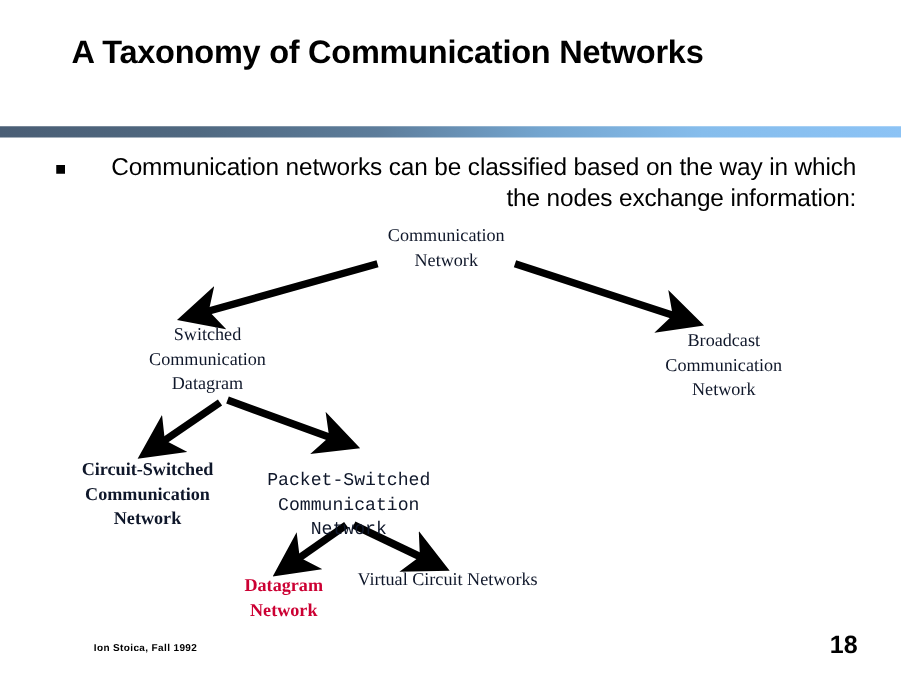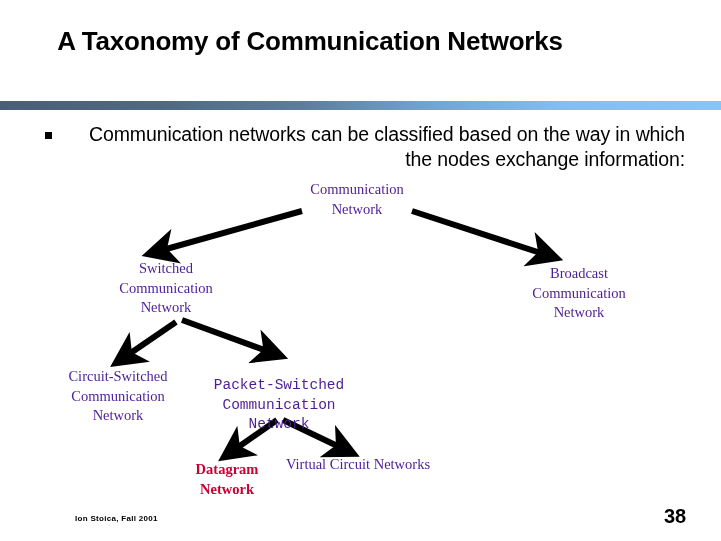--- a/index.html
+++ b/index.html
@@ -75,32 +75,32 @@
     width: 721px;
     height: 541px;
     pointer-events: none;
   }
   .node {
     position: absolute;
     text-align: center;
     font-family: "Liberation Serif", serif;
     font-size: 14.5px;
     line-height: 19.5px;
-    color: #4c1d95;
+    color: #0f172a;
     white-space: pre-line;
   }
   .node.red {
     color: #cc0033;
     font-weight: bold;
   }
 
   #node-root        { left: 278px; top: 180px; width: 158px; }
   #node-switched    { left: 98px;  top: 259px; width: 136px; }
   #node-broadcast   { left: 509px; top: 264px; width: 140px; }
-  #node-circuit     { left: 48px;  top: 367px; width: 140px; }
+  #node-circuit     { left: 48px;  top: 367px; width: 140px; font-weight: bold; }
   #node-packet      { left: 208px; top: 376px; width: 142px; font-family: Liberation Mono, monospace; }
   #node-datagram    { left: 186px; top: 460px; width: 82px; }
   #node-virtual     { left: 274px; top: 455px; width: 168px; }
 
   
   .footer-credit {
     position: absolute;
     left: 75px;
     top: 514px;
     font-family: "Liberation Sans", sans-serif;
@@ -163,34 +163,34 @@
   <g>
     <line x1="283" y1="420" x2="350" y2="452" stroke="#000000" stroke-width="6" marker-end="url(#arrowhead)"></line>
   </g>
 </svg>
 
 <div class="node" id="node-root">Communication
 Network</div>
 
 <div class="node" id="node-switched">Switched
 Communication
-Network</div>
+Datagram</div>
 
 <div class="node" id="node-broadcast">Broadcast
 Communication
 Network</div>
 
 <div class="node" id="node-circuit">Circuit-Switched
 Communication
 Network</div>
 
 <div class="node" id="node-packet">Packet-Switched
 Communication
 Network</div>
 
 <div class="node red" id="node-datagram">Datagram
 Network</div>
 
 <div class="node" id="node-virtual">Virtual Circuit Networks</div>
 
-<div class="footer-credit">Ion Stoica, Fall 2001</div>
+<div class="footer-credit">Ion Stoica, Fall 1992</div>
 
-<div class="page-number">38</div>
+<div class="page-number">18</div>
 
 </body></html>

